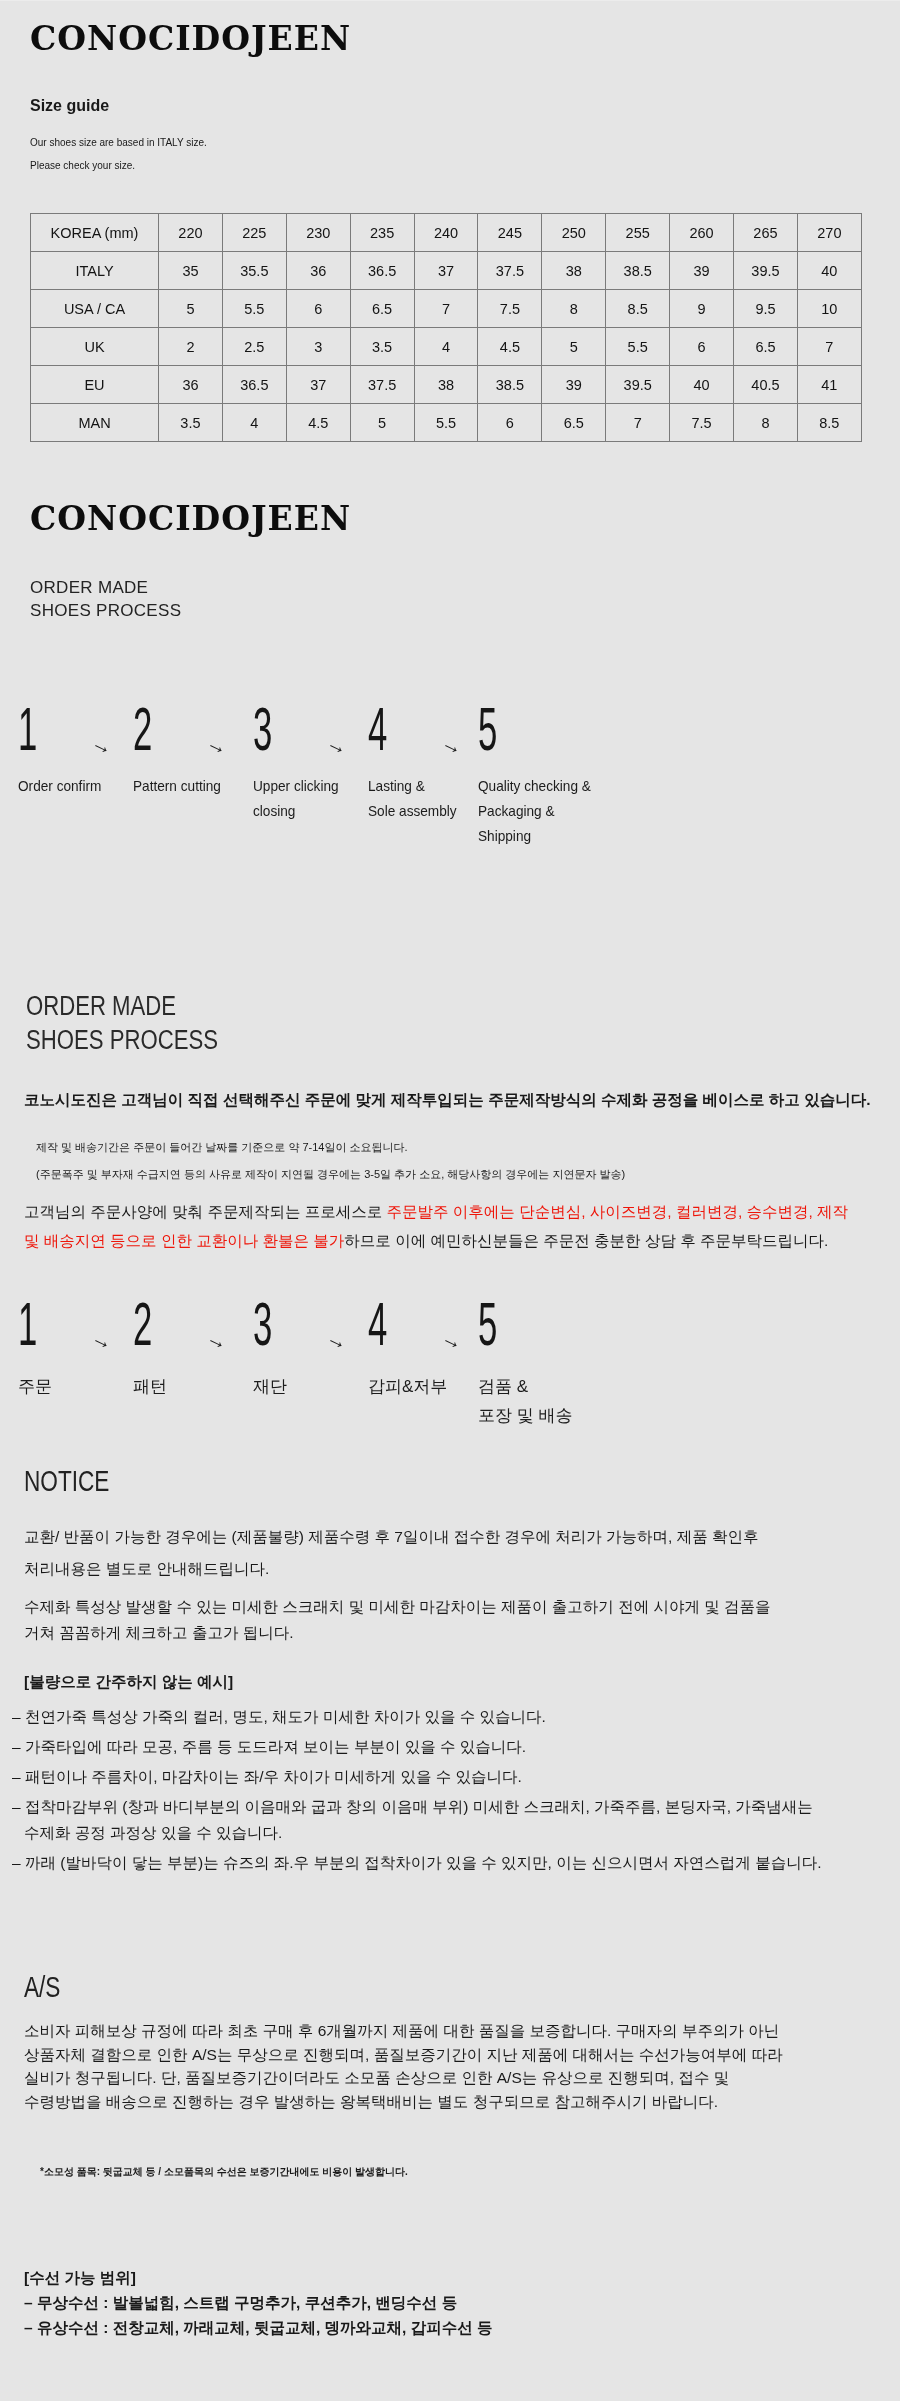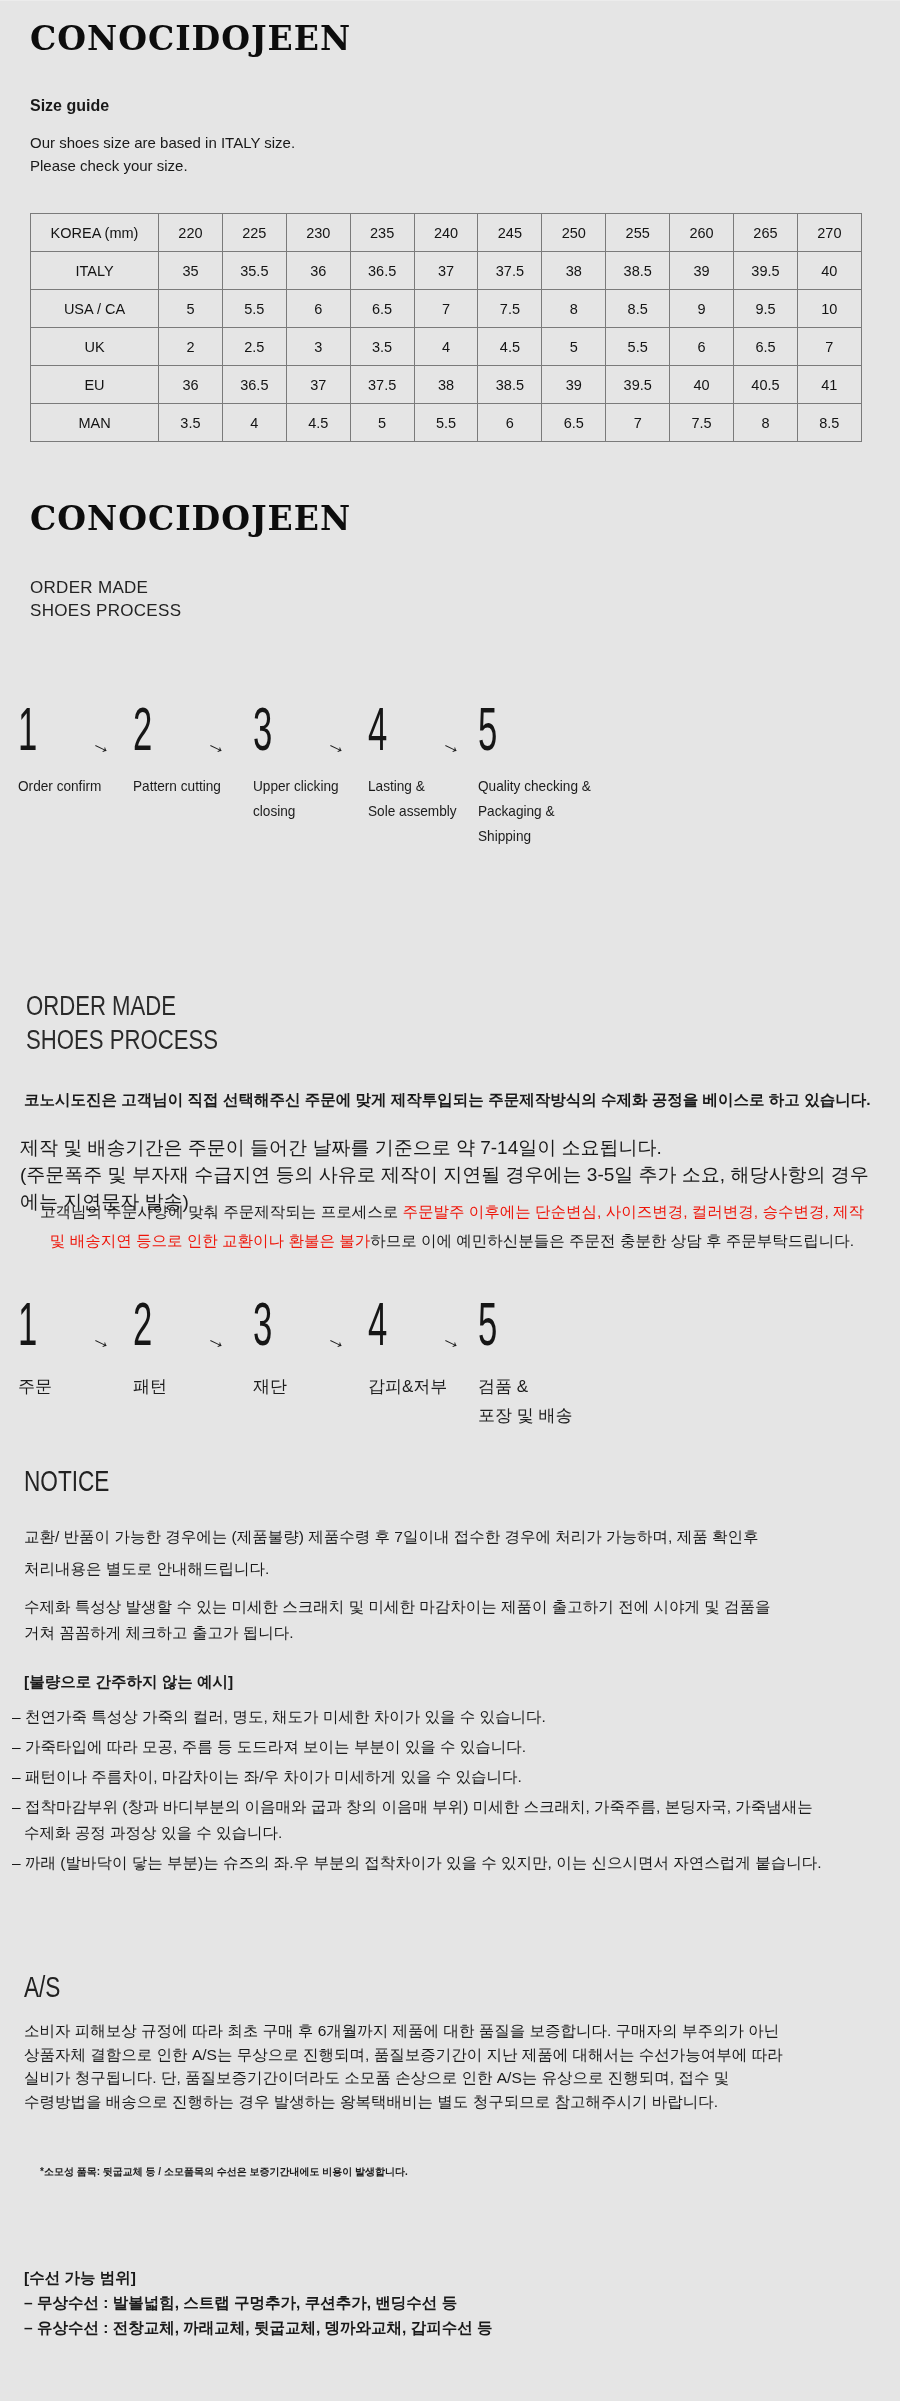--- a/index.html
+++ b/index.html
@@ -10,21 +10,21 @@
   }
   .abs{position:absolute;}
   .logo{
     font-family:"DejaVu Serif","Liberation Serif",serif;
     font-size:33px;font-weight:700;letter-spacing:1px;color:#0d0d0d;white-space:nowrap;
   }
   #logo1{top:18px;left:30px;}
   #logo2{top:498px;left:30px;}
 
   #size-guide-title{top:96px;left:30px;font-size:16px;font-weight:700;}
-  #size-guide-desc{top:130px;left:30px;font-size:15px;line-height:23px;white-space:pre-line;}
+  #size-guide-desc{top:130px;left:30px;font-size:10px;line-height:23px;white-space:pre-line;}
 
   #size-table{top:212px;left:30px;}
   table{border-collapse:collapse;table-layout:fixed;width:831px;}
   td{border:1px solid #7a7a7a;height:37px;text-align:center;vertical-align:middle;
      font-size:14.5px;color:#141414;padding:0;overflow:hidden;}
 
   #process-en-heading{top:575px;left:30px;font-size:17px;line-height:23px;letter-spacing:.3px;white-space:pre-line;color:#242424;}
 
   .steps{display:flex;}
   .step{position:relative;flex:none;}
@@ -40,22 +40,22 @@
   .step-label{margin-top:15px;font-size:14.5px;line-height:25px;white-space:pre-line;color:#1c1c1c;}
   #steps-en{top:698px;left:18px;}
   #steps-en .step-label{transform:scaleX(.94);transform-origin:0 0;}
   #steps-kr{top:1293px;left:18px;}
   #steps-kr .step-label{font-size:17px;line-height:29px;margin-top:18px;}
 
   #process-kr-heading{top:988px;left:26px;font-size:27px;line-height:34px;white-space:pre-line;
                       transform:scaleX(.82);transform-origin:0 0;color:#2a2a2a;}
 
   #kr-intro{top:1089px;left:24px;font-size:15.5px;font-weight:700;width:860px;}
-  #kr-period{top:1133px;left:20px;font-size:19px;line-height:27px;width:860px;}
-  #kr-caution{top:1196px;left:24px;font-size:15.5px;line-height:29px;white-space:pre-line;width:856px;text-align:center;}
+  #kr-period{top:1133px;left:36px;font-size:11px;line-height:27px;width:860px;}
+  #kr-caution{top:1196px;left:24px;font-size:15.5px;line-height:29px;white-space:pre-line;width:856px;}
   .red{color:#ee1509;}
 
   .big-heading{font-size:29px;font-weight:400;transform:scaleX(.78);transform-origin:0 0;color:#222;}
   #notice-heading{top:1464px;left:24px;}
   #notice-para1{top:1520px;left:24px;font-size:15.5px;line-height:32px;white-space:pre-line;width:850px;}
   #notice-para2{top:1593px;left:24px;font-size:15.5px;line-height:26px;white-space:pre-line;width:850px;}
   #notice-examples-title{top:1671px;left:24px;font-size:15.5px;font-weight:700;}
   #notice-examples{top:1703px;left:12px;font-size:15.5px;}
   .example-item{line-height:26px;margin-bottom:4px;padding-left:12px;text-indent:-12px;
                 width:848px;white-space:pre-line;}

